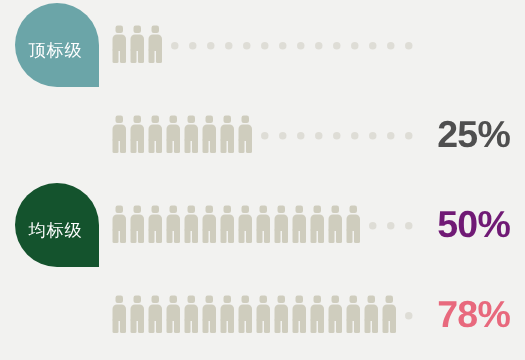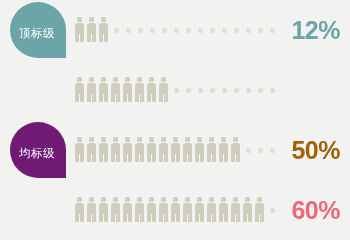--- a/index.html
+++ b/index.html
@@ -178,21 +178,20 @@
         <div class="slot">
           <div class="dot" style="background: rgb(222, 221, 214);"></div>
         </div>
         <div class="slot">
           <div class="dot" style="background: rgb(222, 221, 214);"></div>
         </div>
         <div class="slot">
           <div class="dot" style="background: rgb(222, 221, 214);"></div>
         </div>
       </div>
-    <div class="pct" style="color: rgb(107, 165, 168);">12%</div>
   </div>
 
   <div class="row">
     <div class="slots">
         <div class="slot">
           <div class="person">
             <div class="head" style="background: rgb(207, 205, 190);"></div>
             <div class="body" style="background: rgb(207, 205, 190);"></div>
             <div class="legL" style="background: rgb(207, 205, 190);"></div>
             <div class="legR" style="background: rgb(207, 205, 190);"></div>
@@ -275,24 +274,25 @@
         <div class="slot">
           <div class="dot" style="background: rgb(222, 221, 214);"></div>
         </div>
         <div class="slot">
           <div class="dot" style="background: rgb(222, 221, 214);"></div>
         </div>
         <div class="slot">
           <div class="dot" style="background: rgb(222, 221, 214);"></div>
         </div>
       </div>
+    <div class="pct" style="color: rgb(79, 79, 79);">25%</div>
   </div>
 
   <div class="row">
-    <div class="badge" style="background: #701a75;">
+    <div class="badge" style="background: #14532d;">
       <span class="badge-label">均标级</span>
     </div>
     <div class="slots">
         <div class="slot">
           <div class="person">
             <div class="head" style="background: rgb(207, 205, 190);"></div>
             <div class="body" style="background: rgb(207, 205, 190);"></div>
             <div class="legL" style="background: rgb(207, 205, 190);"></div>
             <div class="legR" style="background: rgb(207, 205, 190);"></div>
           </div>
@@ -404,21 +404,21 @@
         <div class="slot">
           <div class="dot" style="background: rgb(222, 221, 214);"></div>
         </div>
         <div class="slot">
           <div class="dot" style="background: rgb(222, 221, 214);"></div>
         </div>
         <div class="slot">
           <div class="dot" style="background: rgb(222, 221, 214);"></div>
         </div>
       </div>
-    <div class="pct" style="color: #a16207;">50%</div>
+    <div class="pct" style="color: #701a75;">50%</div>
   </div>
 
   <div class="row">
     <div class="slots">
         <div class="slot">
           <div class="person">
             <div class="head" style="background: rgb(207, 205, 190);"></div>
             <div class="body" style="background: rgb(207, 205, 190);"></div>
             <div class="legL" style="background: rgb(207, 205, 190);"></div>
             <div class="legR" style="background: rgb(207, 205, 190);"></div>
@@ -541,16 +541,16 @@
             <div class="head" style="background: rgb(207, 205, 190);"></div>
             <div class="body" style="background: rgb(207, 205, 190);"></div>
             <div class="legL" style="background: rgb(207, 205, 190);"></div>
             <div class="legR" style="background: rgb(207, 205, 190);"></div>
           </div>
         </div>
         <div class="slot">
           <div class="dot" style="background: rgb(222, 221, 214);"></div>
         </div>
       </div>
-    <div class="pct" style="color: rgb(232, 105, 125);">60%</div>
+    <div class="pct" style="color: rgb(232, 105, 125);">78%</div>
   </div>
 
 </div>
 
 </body></html>

